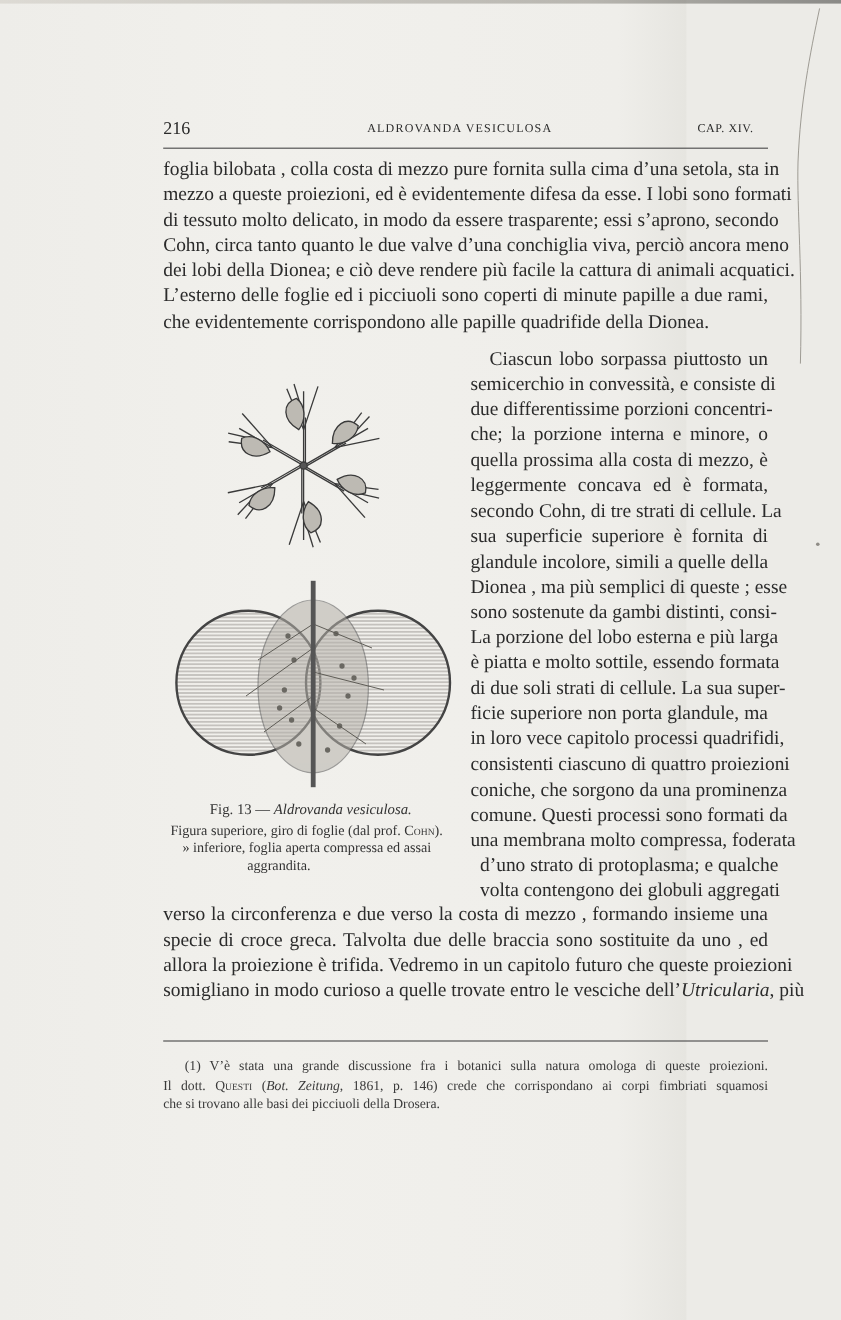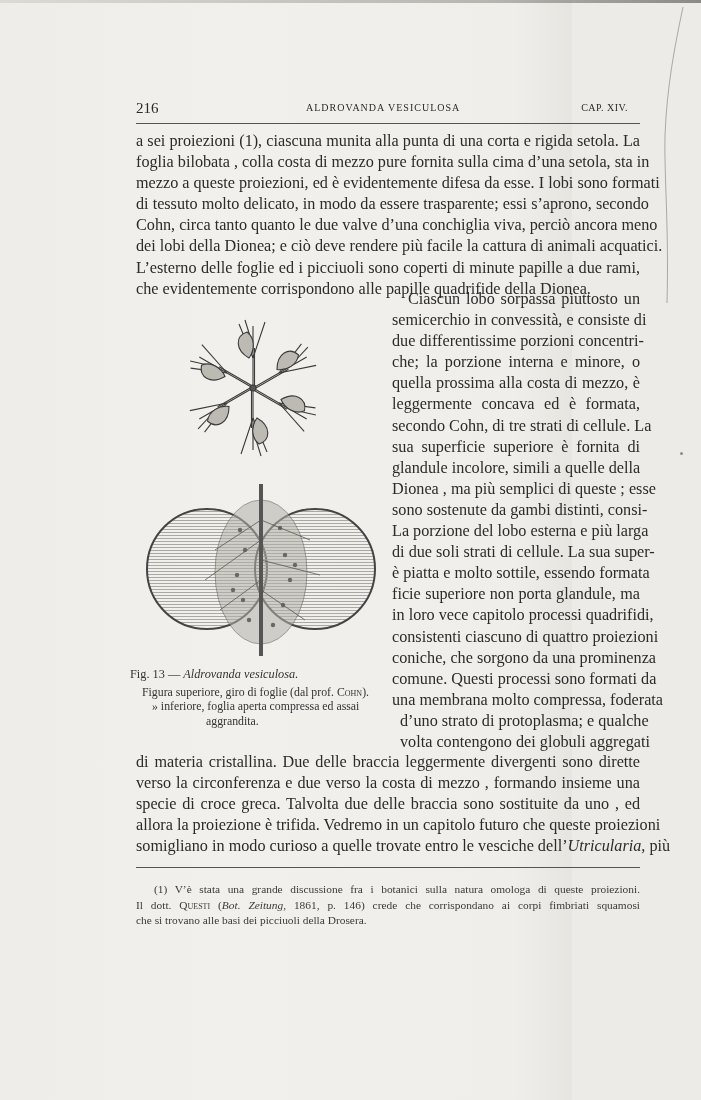--- a/index.html
+++ b/index.html
@@ -31,21 +31,21 @@
   .line { display:block; white-space: nowrap; text-align-last: justify; text-align: justify; }
   .line.last { text-align-last: left; }
   .full { left: 136px; width: 504px; }
   .top-block { top: 131px; }
   .right-block { left: 392px; width: 248px; top: 289px; }
   .bottom-block { top: 752px; }
   .indent-r { padding-left: 16px; }
   .fig-top { position:absolute; left:183px; top:318px; width:140px; height:140px; }
   .fig-bottom { position:absolute; left:145px; top:480px; width:232px; height:178px; }
   .caption { position:absolute; left:130px; top:667px; width:258px; font-size: 11.8px; line-height: 14.5px; color:#333; }
-  .cap-title { font-size: 12.3px; margin-bottom:3px; }
+  .cap-title { text-align:center; font-size: 12.3px; margin-bottom:3px; }
   .cap-line { white-space: nowrap; margin-left: 12px; }
   .cap-line2 { padding-left: 10px; }
   .cap-line3 { padding-left: 64px; }
   .foot-rule { position:absolute; left:136px; top:867px; width:504px; height:1px; background:#555; }
   .footnote { position:absolute; left:136px; top:882px; width:504px; font-size: 11.4px; line-height: 15.6px; color:#3a3a3a; }
   .sc { font-variant: small-caps; }
   em { font-style: italic; }
   .speck { position:absolute; width:3px; height:3px; border-radius:50%; background:#8f8c86; }
 </style>
 </head>
@@ -59,21 +59,20 @@
   <div class="speck" style="left:680px;top:452px;"></div>
 
   <div class="running-head">
     <span class="page-num">216</span>
     <span class="run-title">ALDROVANDA VESICULOSA</span>
     <span class="run-chap">CAP. XIV.</span>
   </div>
   <div class="head-rule"></div>
 
   <div class="text full top-block">
-    <span class="line">a sei proiezioni (1), ciascuna munita alla punta di una corta e rigida setola. La</span>
     <span class="line">foglia bilobata , colla costa di mezzo pure fornita sulla cima d’una setola, sta in</span>
     <span class="line">mezzo a queste proiezioni, ed è evidentemente difesa da esse. I lobi sono formati</span>
     <span class="line">di tessuto molto delicato, in modo da essere trasparente; essi s’aprono, secondo</span>
     <span class="line">Cohn, circa tanto quanto le due valve d’una conchiglia viva, perciò ancora meno</span>
     <span class="line">dei lobi della Dionea; e ciò deve rendere più facile la cattura di animali acquatici.</span>
     <span class="line">L’esterno delle foglie ed i picciuoli sono coperti di minute papille a due rami,</span>
     <span class="line last">che evidentemente corrispondono alle papille quadrifide della Dionea.</span>
   </div>
 
   <svg class="fig-top" viewBox="-70 -70 140 140">
@@ -146,34 +145,33 @@
     <span class="line">due differentissime porzioni concentri-</span>
     <span class="line">che; la porzione interna e minore, o</span>
     <span class="line">quella prossima alla costa di mezzo, è</span>
     <span class="line">leggermente concava ed è formata,</span>
     <span class="line">secondo Cohn, di tre strati di cellule. La</span>
     <span class="line">sua superficie superiore è fornita di</span>
     <span class="line">glandule incolore, simili a quelle della</span>
     <span class="line">Dionea , ma più semplici di queste ; esse</span>
     <span class="line">sono sostenute da gambi distinti, consi-</span>
     <span class="line">La porzione del lobo esterna e più larga</span>
+    <span class="line">è piatta e molto sottile, essendo formata</span>
     <span class="line">di due soli strati di cellule. La sua super-</span>
-    <span class="line">è piatta e molto sottile, essendo formata</span>
     <span class="line">ficie superiore non porta glandule, ma</span>
     <span class="line">in loro vece capitolo processi quadrifidi,</span>
     <span class="line">consistenti ciascuno di quattro proiezioni</span>
     <span class="line">coniche, che sorgono da una prominenza</span>
     <span class="line">comune. Questi processi sono formati da</span>
     <span class="line">una membrana molto compressa, foderata</span>
     <span class="line" style="padding-left:8px">d’uno strato di protoplasma; e qualche</span>
     <span class="line" style="padding-left:8px">volta contengono dei globuli aggregati</span>
   </div>
 
   <div class="text full bottom-block">
-    <span class="line">di materia cristallina. Due delle braccia leggermente divergenti sono dirette</span>
     <span class="line">verso la circonferenza e due verso la costa di mezzo , formando insieme una</span>
     <span class="line">specie di croce greca. Talvolta due delle braccia sono sostituite da uno , ed</span>
     <span class="line">allora la proiezione è trifida. Vedremo in un capitolo futuro che queste proiezioni</span>
     <span class="line"><span>somigliano in modo curioso a quelle trovate entro le vesciche dell’</span><em>Utricularia</em><span>, più</span></span>
   </div>
 
   <div class="foot-rule"></div>
 
   <div class="footnote">
     <div class="line" style="padding-left:18px">(1) V’è stata una grande discussione fra i botanici sulla natura omologa di queste proiezioni.</div>

